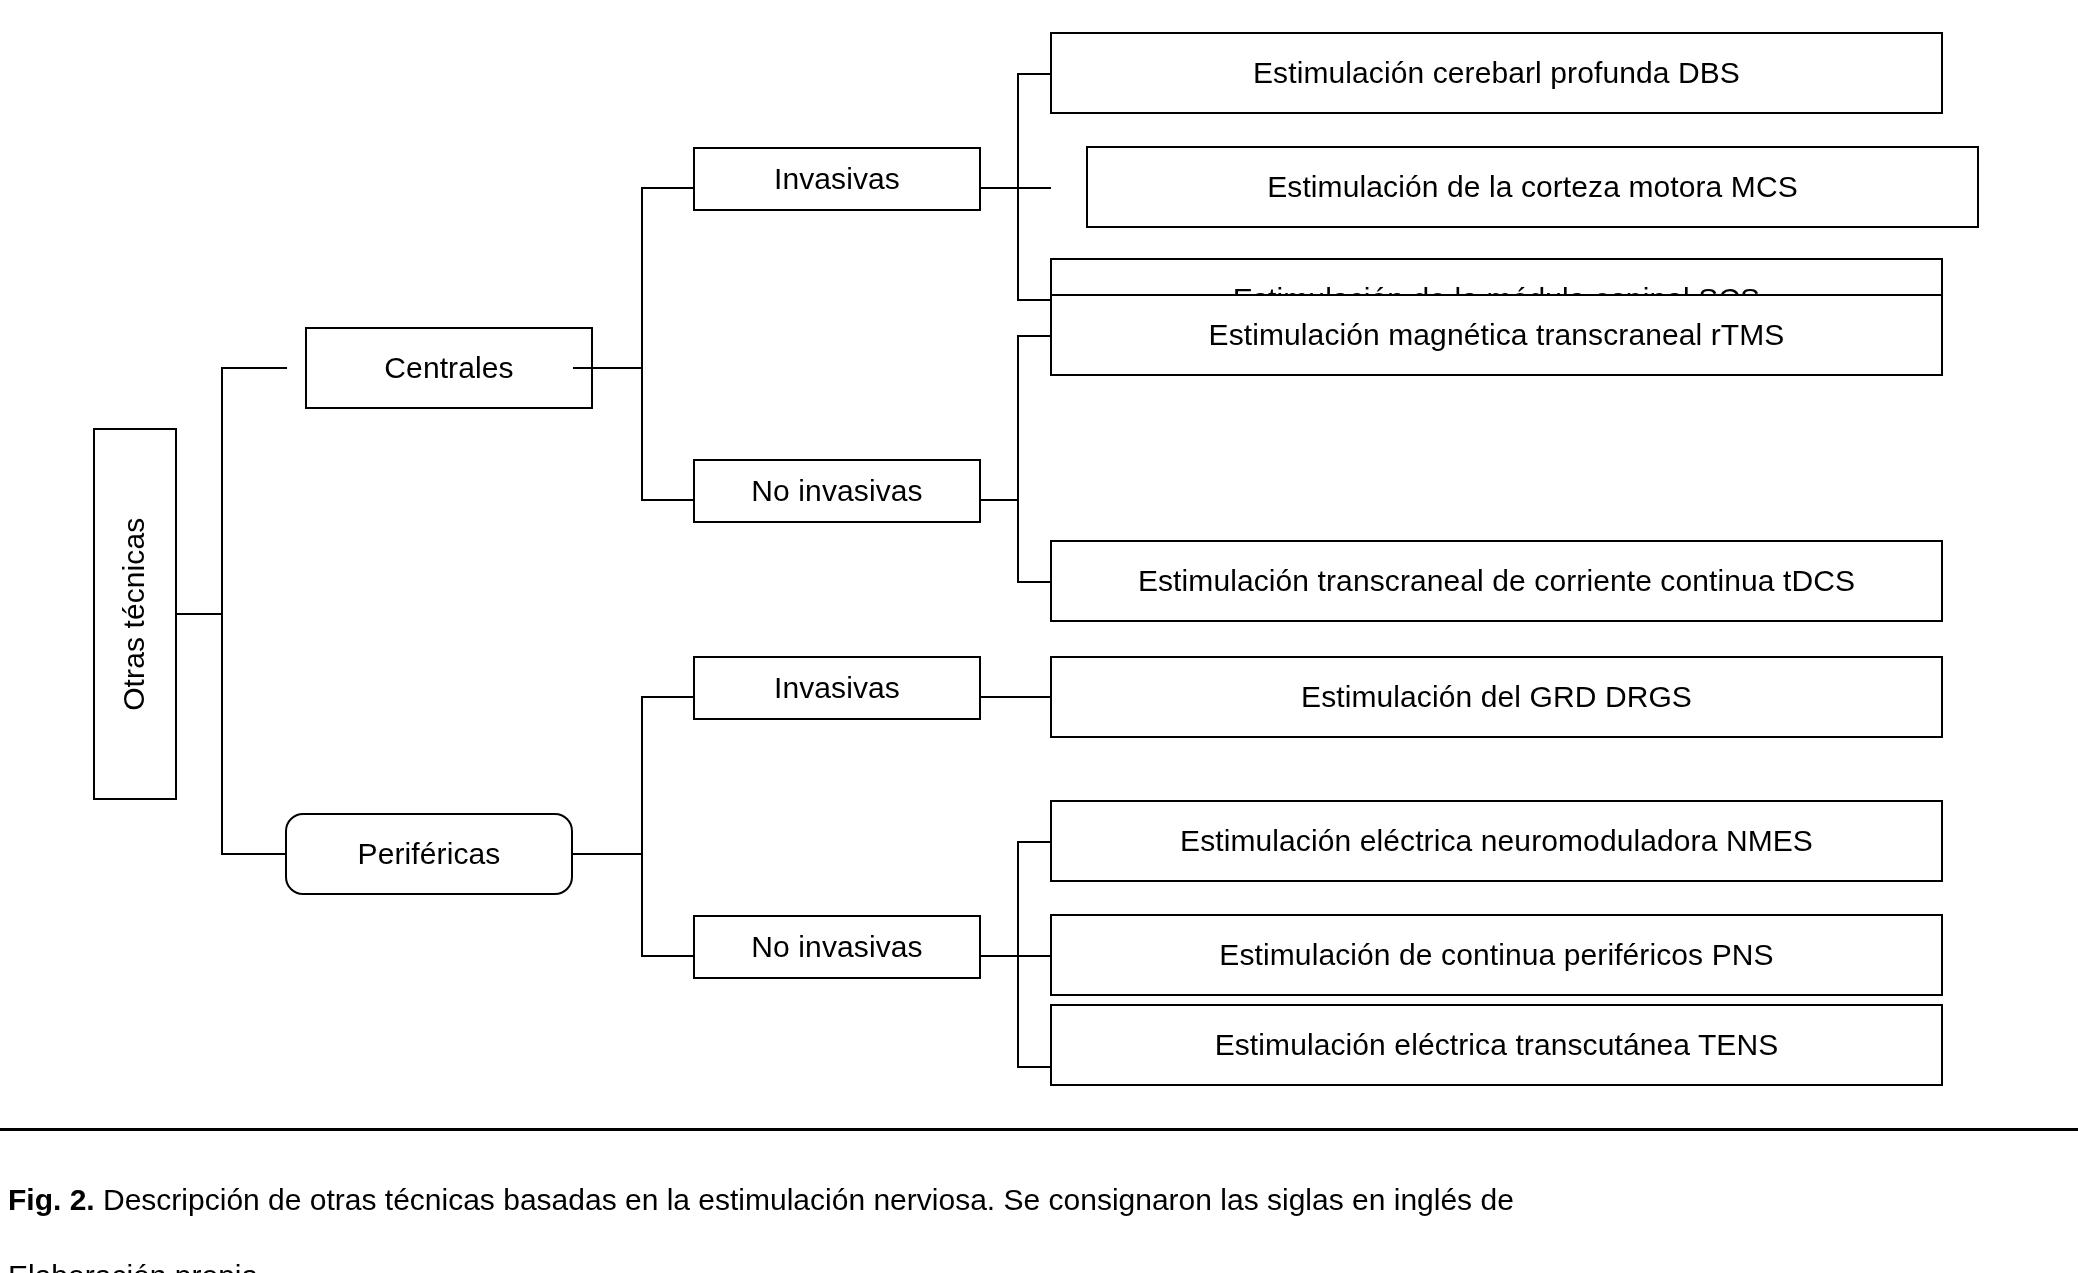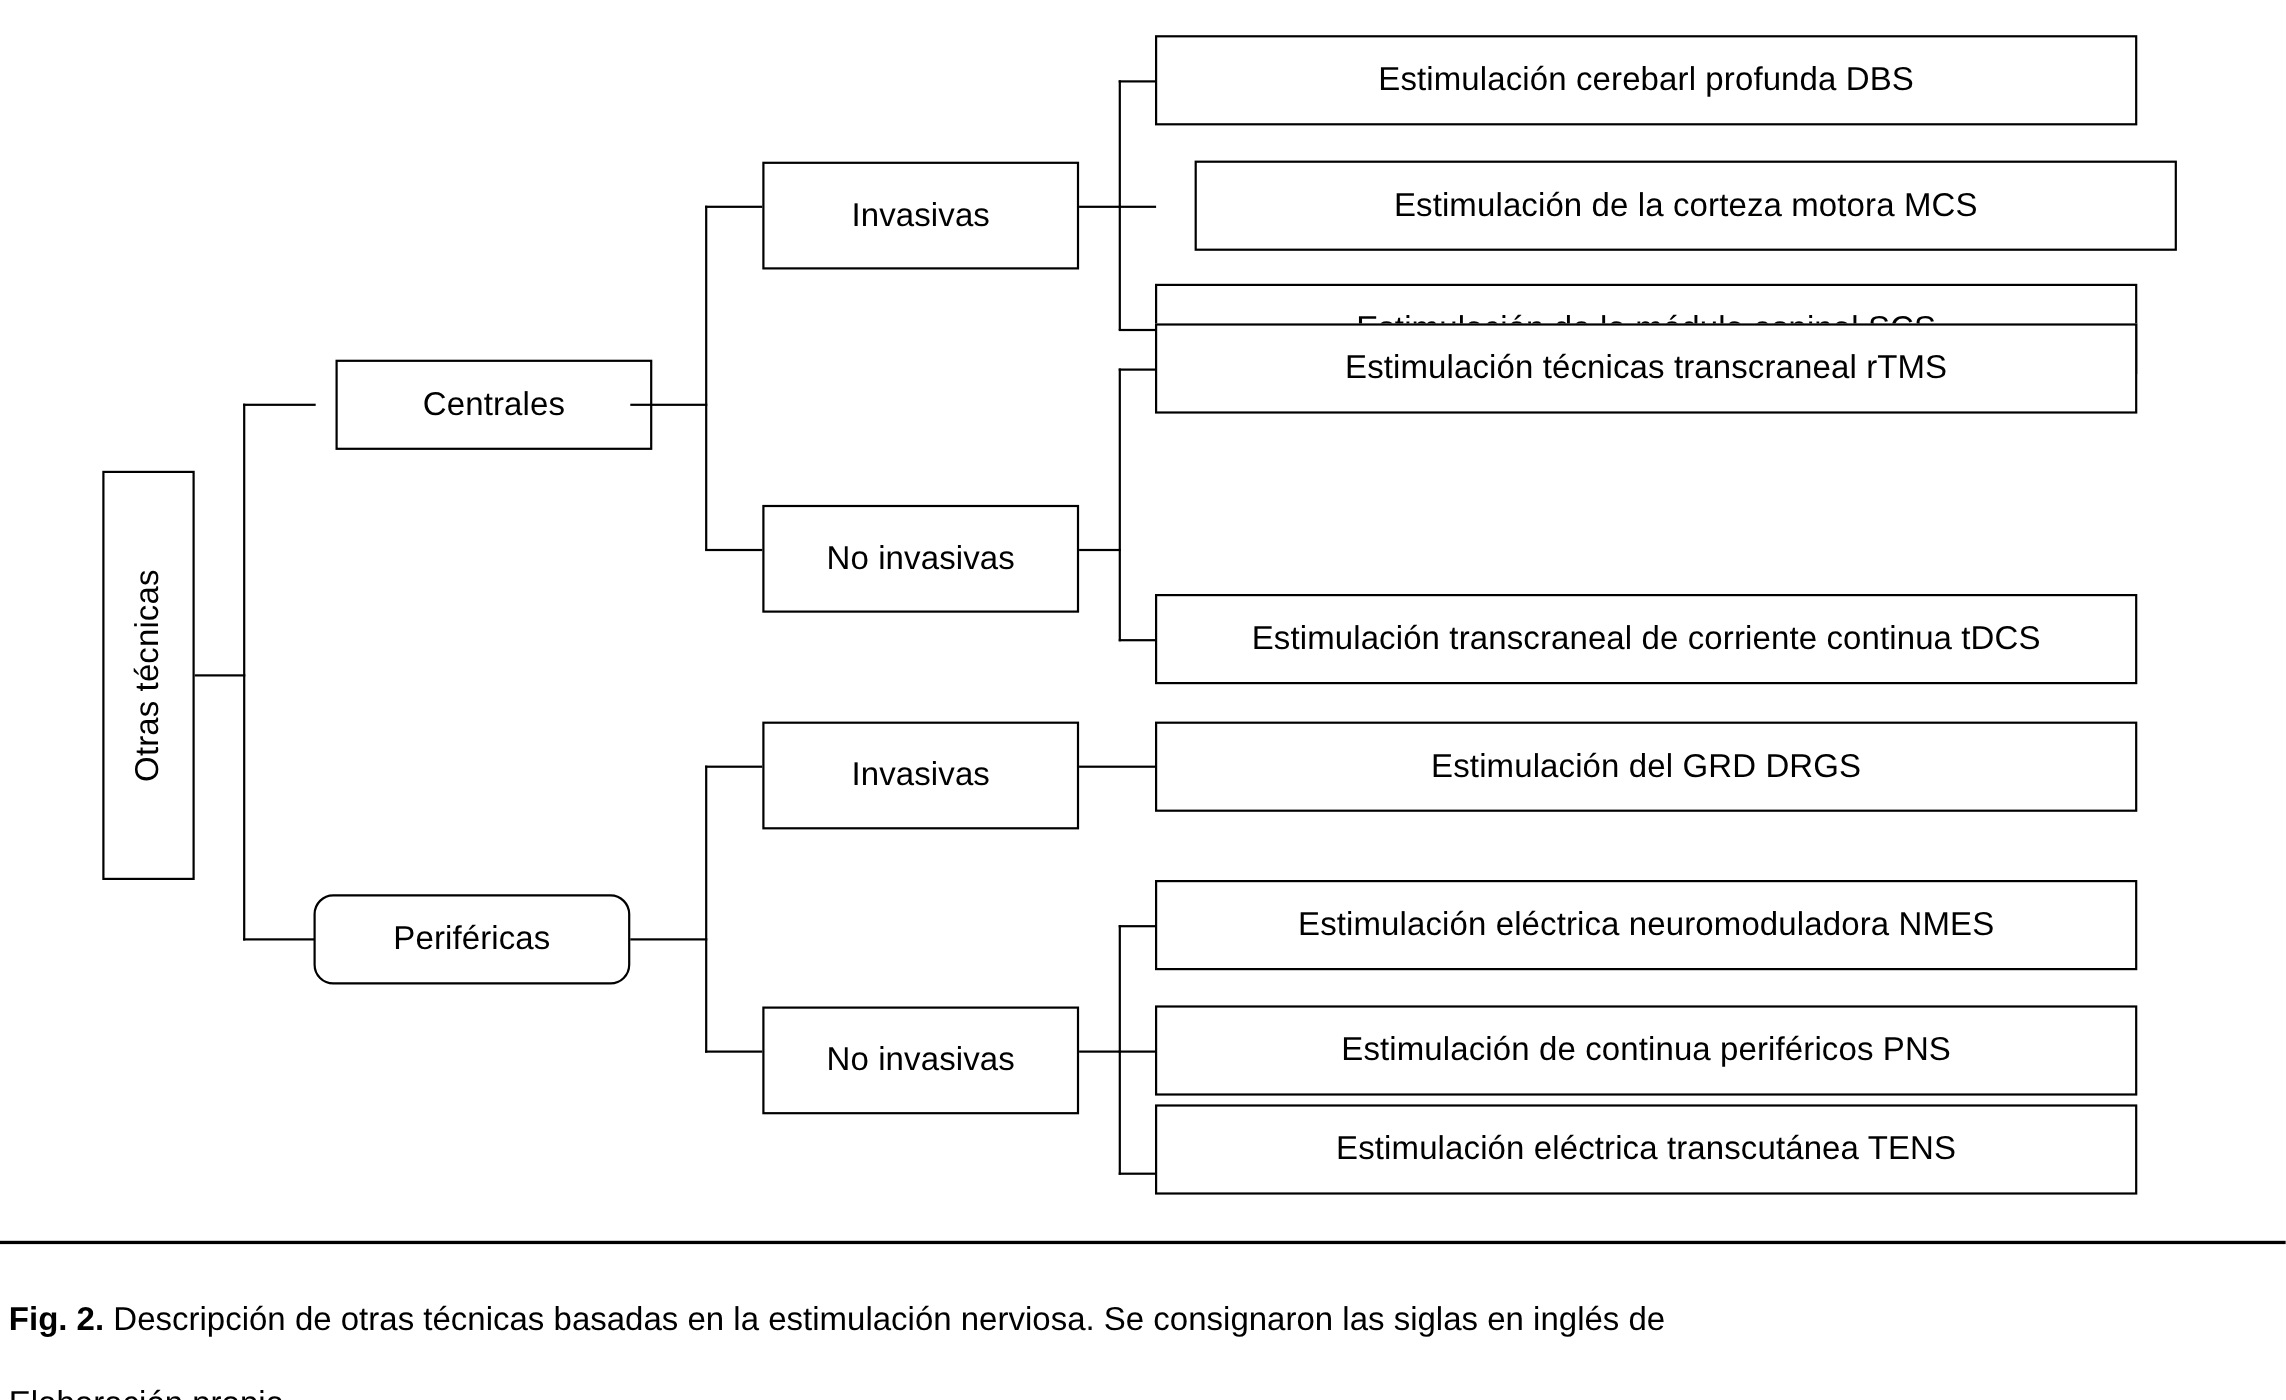--- a/index.html
+++ b/index.html
@@ -53,21 +53,21 @@
     transform-origin: center center;
   }
   .node-l2 {
     left: 285px;
     width: 288px;
     height: 82px;
   }
   .node-l3 {
     left: 693px;
     width: 288px;
-    height: 98px;
+    height: 64px;
   }
   .node-leaf {
     left: 1050px;
     width: 893px;
     height: 82px;
   }
   .node-leaf .node-label,
   .node-l3 .node-label,
   .node-l2 .node-label {
     font-size: 30px;
@@ -152,21 +152,21 @@
     <div class="node node-l3" style="top:459px;">
       <span class="node-label">No invasivas</span>
     </div>
 
     <div class="conn conn-h" style="left:981px; top:499px; width:38px;"></div>
     <div class="conn conn-v" style="left:1017px; top:335px; height:248px;"></div>
     <div class="conn conn-h" style="left:1017px; top:335px; width:34px;"></div>
     <div class="conn conn-h" style="left:1017px; top:581px; width:34px;"></div>
 
     <div class="node node-leaf" style="top:294px;">
-      <span class="node-label">Estimulación técnicas transcraneal rTMS</span>
+      <span class="node-label">Estimulación magnética transcraneal rTMS</span>
     </div>
     <div class="node node-leaf" style="top:540px;">
       <span class="node-label">Estimulación transcraneal de corriente continua tDCS</span>
     </div>
 
     <div class="node node-l2" style="top:813px;border-radius:18px;">
       <span class="node-label">Periféricas</span>
     </div>
 
     <div class="conn conn-h" style="left:573px; top:853px; width:70px;"></div>

